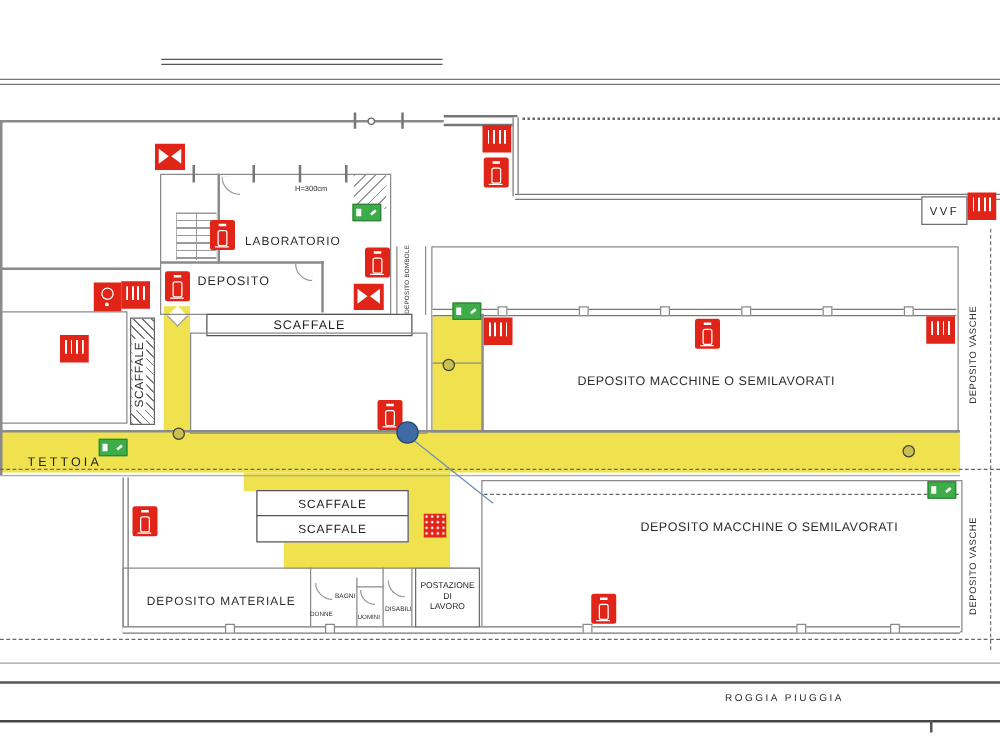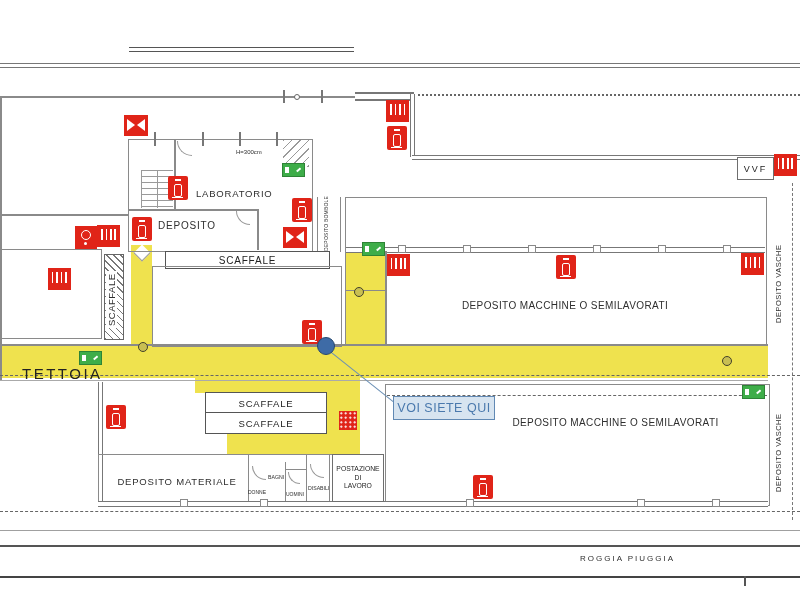--- a/index.html
+++ b/index.html
@@ -132,21 +132,21 @@
   <div class="vlab" style="left:106px;top:328px;font-size:9.5px;letter-spacing:0.5px;background:#fff;padding:0 2px;">SCAFFALE</div>
 
   <div class="bx" style="left:165px;top:251px;width:163px;height:16px;border-color:#555;display:flex;align-items:center;justify-content:center;background:#fff;">
     <span style="font-size:10px;letter-spacing:0.8px;color:#222;">SCAFFALE</span>
   </div>
   <div class="bx" style="left:152px;top:266px;width:188px;height:79px;"></div>
 
   <div class="ln" style="left:0;top:344px;width:768px;height:1.5px;"></div>
   <div class="dash" style="left:0;top:375px;width:800px;"></div>
   <div class="ln" style="left:0;top:380px;width:768px;height:1px;background:#aaa;"></div>
-  <div class="lab" style="left:22px;top:365px;font-size:15px;letter-spacing:2.5px;color:#222;">TETTOIA</div>
+  <div class="lab" style="left:22px;top:365px;font-size:10px;letter-spacing:2.5px;color:#222;">TETTOIA</div>
 
   <div class="bx" style="left:205px;top:392px;width:120px;height:20px;border-color:#555;background:#fff;display:flex;align-items:center;justify-content:center;">
     <span style="font-size:9.5px;letter-spacing:0.8px;color:#222;">SCAFFALE</span>
   </div>
   <div class="bx" style="left:205px;top:412px;width:120px;height:20px;border-color:#555;background:#fff;display:flex;align-items:center;justify-content:center;">
     <span style="font-size:9.5px;letter-spacing:0.8px;color:#222;">SCAFFALE</span>
   </div>
   <div class="dblv" style="left:98px;top:382px;width:3px;height:121px;"></div>
 
   <div class="bx" style="left:98px;top:454px;width:262px;height:50px;"></div>
@@ -185,23 +185,20 @@
 
   <div class="dash" style="left:0;top:511px;width:800px;"></div>
   <div class="ln" style="left:0;top:530px;width:800px;height:1px;background:#a0a0a0;"></div>
   <div class="ln" style="left:0;top:545px;width:800px;height:1.5px;background:#555;"></div>
   <div class="ln" style="left:0;top:576px;width:800px;height:2px;background:#444;"></div>
   <div class="ln" style="left:744px;top:576px;width:1.5px;height:10px;background:#555;"></div>
   <div class="lab" style="left:580px;top:554px;font-size:8px;letter-spacing:2px;">ROGGIA PIUGGIA</div>
 
   <div class="marker-leader"></div>
   <div class="marker-dot"></div>
-  <div class="marker-box">
-    <span>VOI SIETE QUI</span>
-  </div>
 
 <div class="icon fire-extinguisher" style="left: 168px; top: 176px;">
       <i class="g-tank"></i>
       <i class="g-noz"></i>
       <i class="g-base"></i>
     </div>
     <div class="icon fire-extinguisher" style="left: 132px; top: 217px;">
       <i class="g-tank"></i>
       <i class="g-noz"></i>
       <i class="g-base"></i>

